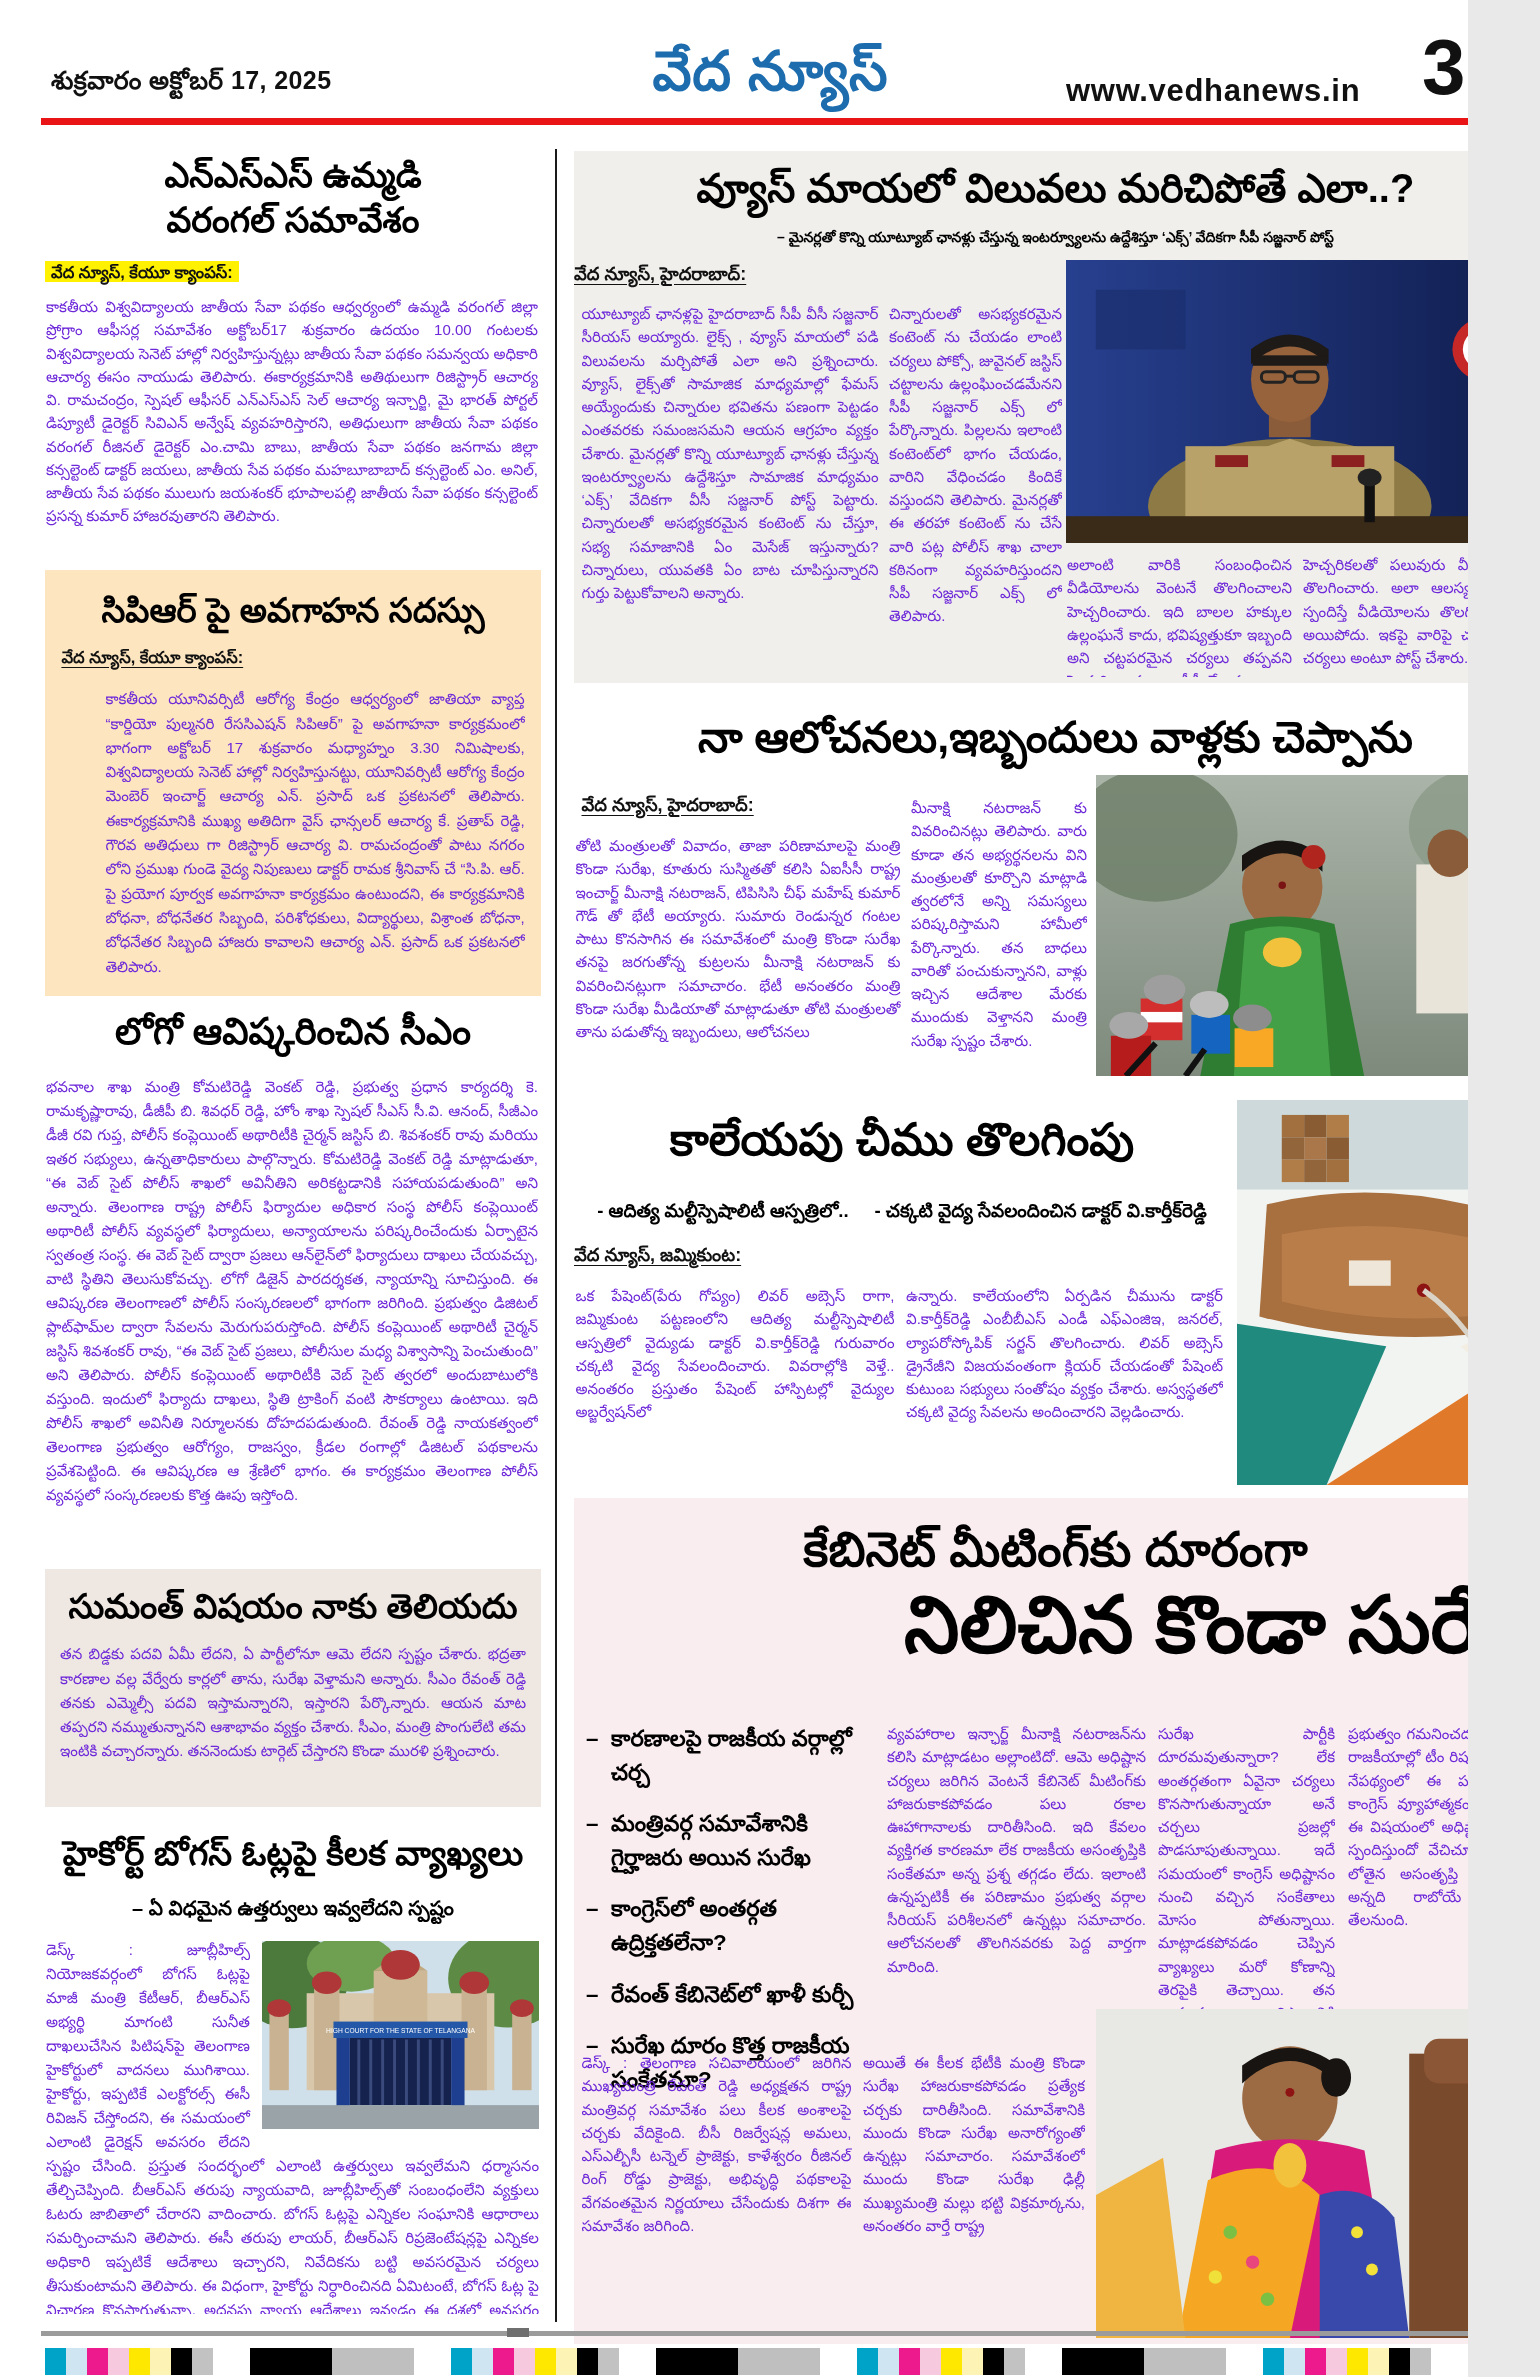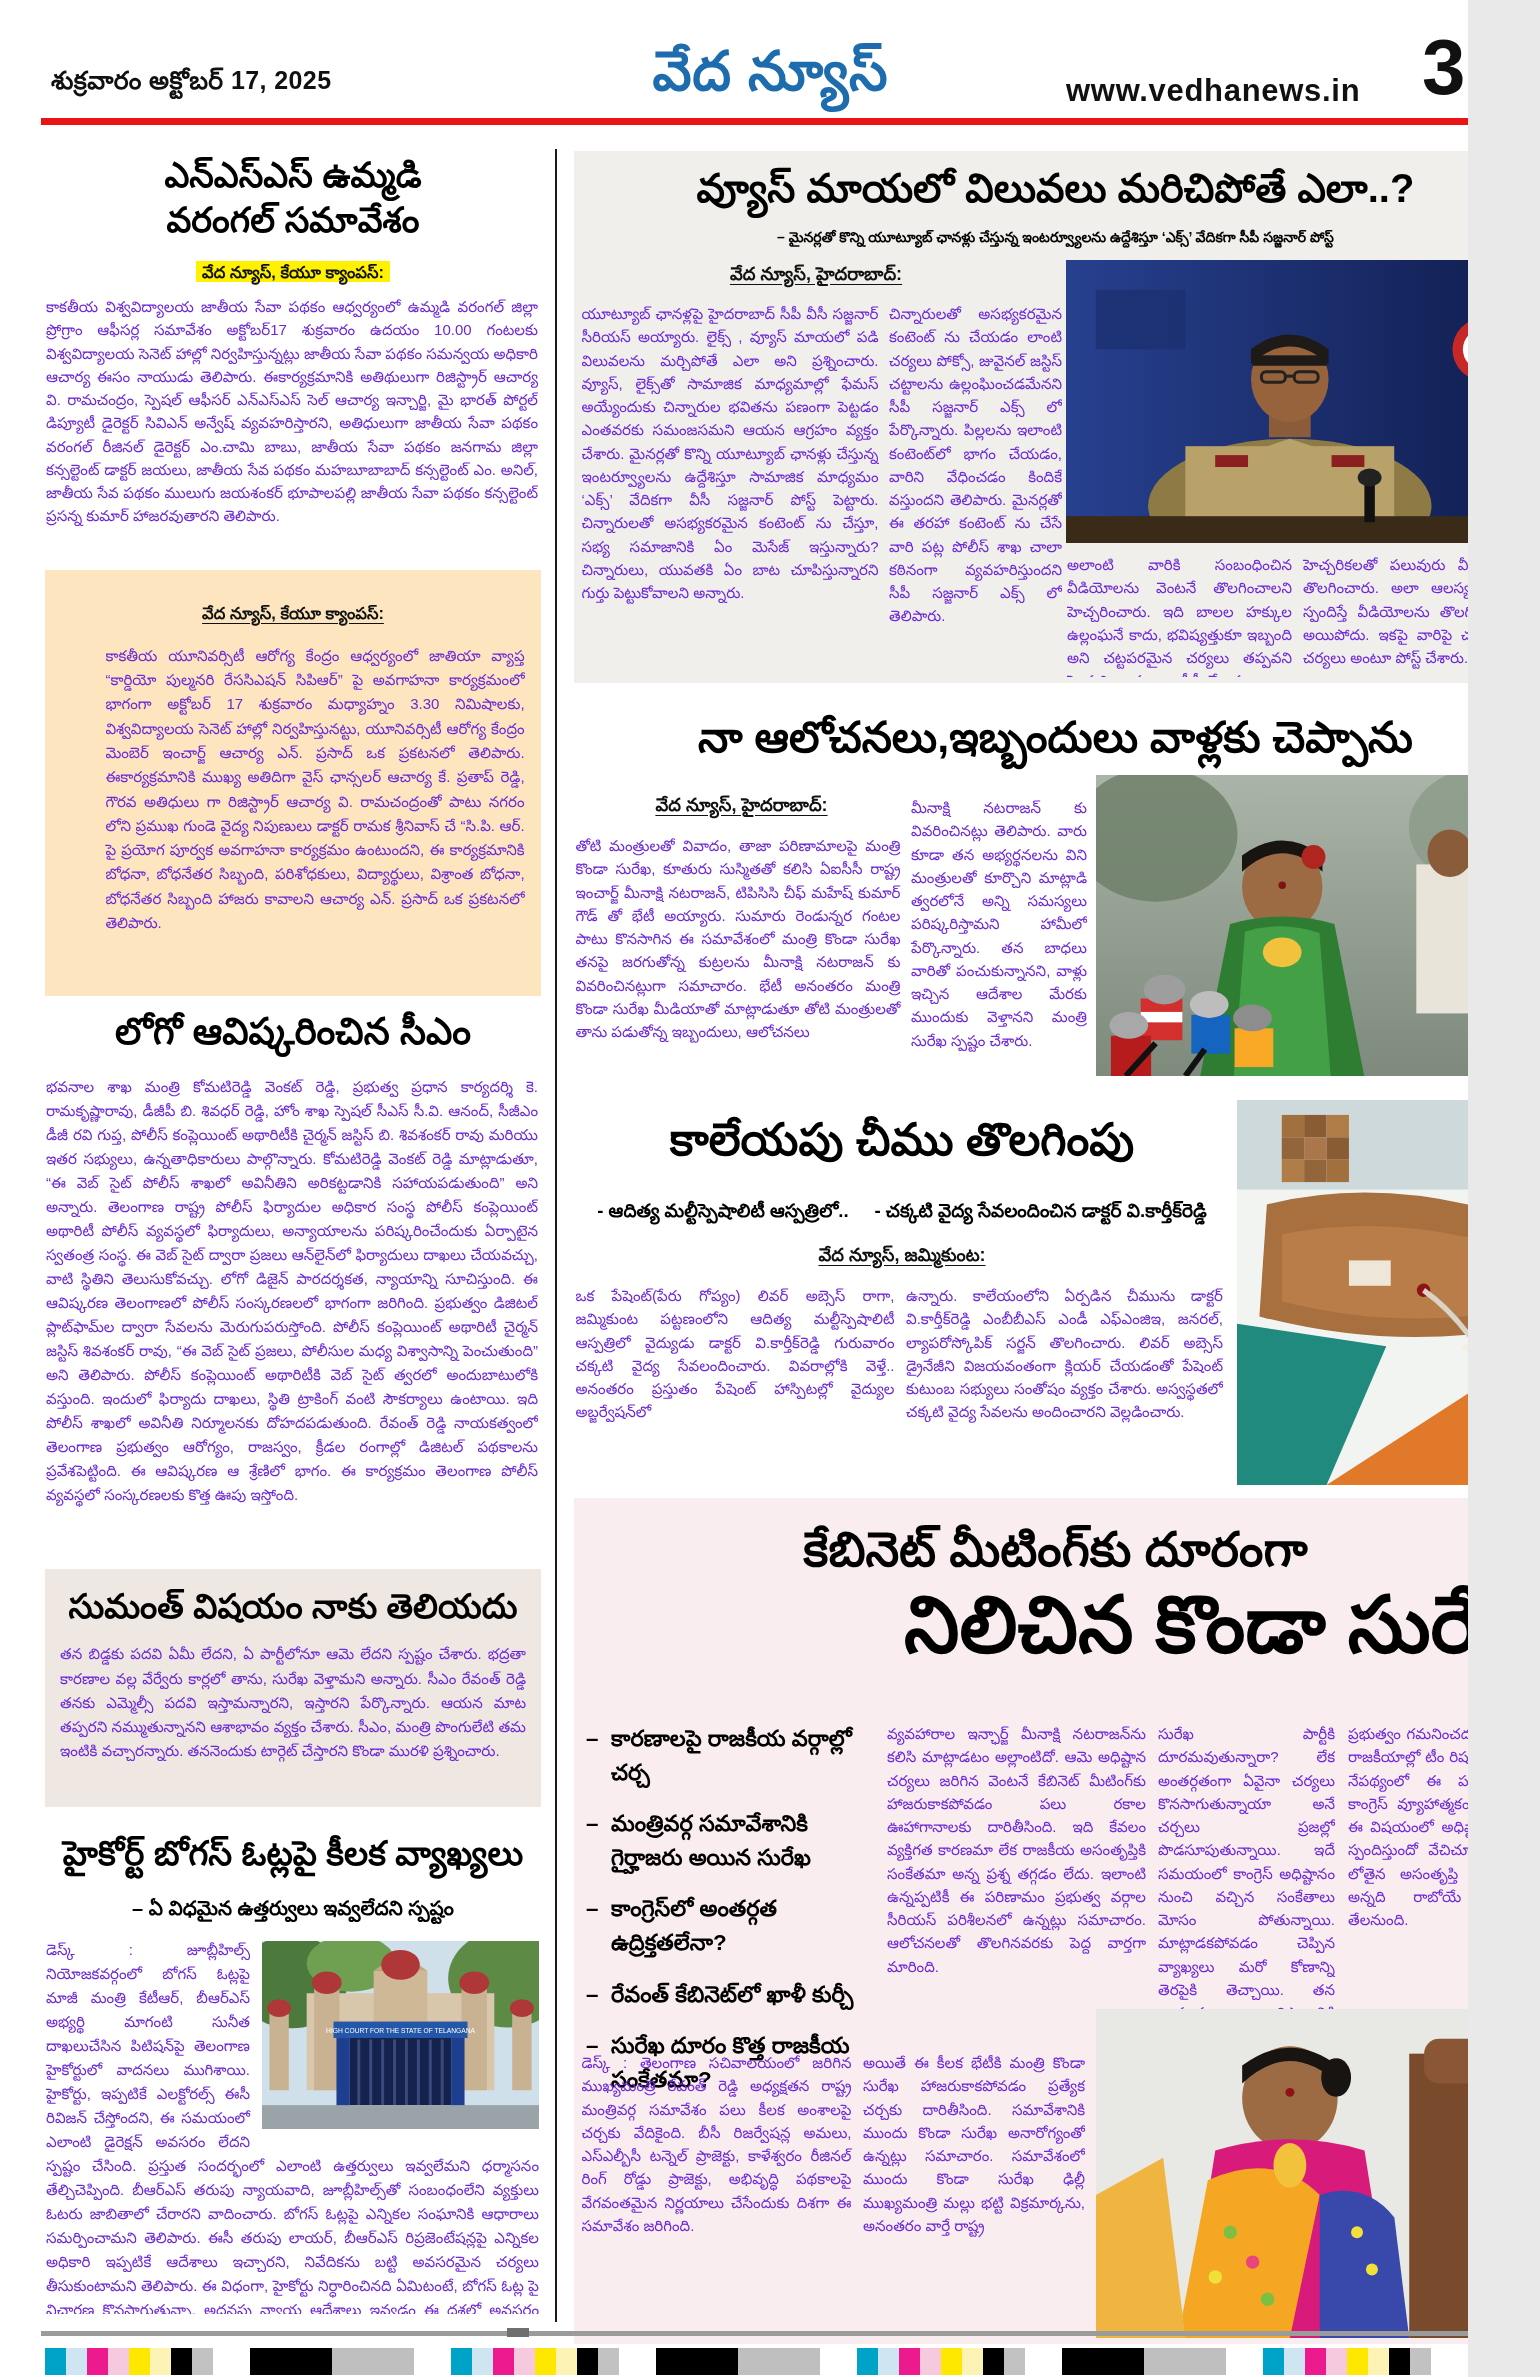--- a/index.html
+++ b/index.html
@@ -10,21 +10,21 @@
   .date{left:51px;top:66px;font-size:25px;font-weight:700;letter-spacing:0.4px;}
   .masthead{left:0;top:39px;width:1541px;text-align:center;font-size:55px;font-weight:800;
             color:#1c6cae;letter-spacing:0.7px;}
   .website{left:1066px;top:73px;font-size:31px;font-weight:600;letter-spacing:0.7px;}
   .pagenum{left:1422px;top:22.4px;font-size:78px;font-weight:700;}
   .red-rule{left:41px;top:118px;width:1459px;height:6.7px;background:#e81416;}
   .vdiv{left:555px;top:149px;width:2.2px;height:2173px;background:#1a1a1a;}
   
   .headline{font-weight:800;text-align:center;line-height:1.28;color:#000;}
   .subhead{font-weight:700;text-align:center;color:#000;}
-  .byline{font-weight:700;text-align:center;font-size:16.4px;}
+  .byline{font-weight:700;font-size:16.4px;}
   .byline u{text-decoration:underline;text-underline-offset:3.7px;}
   .bodytxt{font-size:15px;line-height:1.55;text-align:justify;overflow:hidden;color:#6d28d9;}
   .hl-yellow{background:#fff100;padding:1.5px 6px;}
   
   .a1-h{left:45px;top:153px;width:496px;font-size:35px;}
   .a1-by{left:45px;top:262px;width:496px;}
   .a1-body{left:46px;top:295px;width:492px;height:270px;}
   .a2-box{left:45px;top:570px;width:496px;height:426px;background:#fce5bf;box-sizing:border-box;padding:19.4px 16.4px;}
   .a2-box .headline{font-size:34px;}
   .a2-box .byline{margin-top:15px;}
@@ -99,20 +99,21 @@
   <div class="abs headline a1-h">
     <span>ఎన్ఎస్ఎస్ ఉమ్మడి</span><br>
     <span>వరంగల్ సమావేశం</span>
   </div>
   <div class="abs byline a1-by">
     <span class="hl-yellow">వేద న్యూస్, కేయూ క్యాంపస్:</span>
   </div>
   <div class="abs bodytxt a1-body">కాకతీయ విశ్వవిద్యాలయ జాతీయ సేవా పథకం ఆధ్వర్యంలో ఉమ్మడి వరంగల్ జిల్లా ప్రోగ్రాం ఆఫీసర్ల సమావేశం అక్టోబర్17 శుక్రవారం ఉదయం 10.00 గంటలకు విశ్వవిద్యాలయ సెనెట్ హాల్లో నిర్వహిస్తున్నట్లు జాతీయ సేవా పథకం సమన్వయ అధికారి ఆచార్య ఈసం నాయుడు తెలిపారు. ఈకార్యక్రమానికి అతిథులుగా రిజిస్ట్రార్ ఆచార్య వి. రామచంద్రం, స్పెషల్ ఆఫీసర్ ఎన్ఎస్ఎస్ సెల్ ఆచార్య ఇన్చార్జి, మై భారత్ పోర్టల్ డిప్యూటీ డైరెక్టర్ సివిఎన్ అన్వేష్ వ్యవహరిస్తారని, అతిధులుగా జాతీయ సేవా పథకం వరంగల్ రీజినల్ డైరెక్టర్ ఎం.చామి బాబు, జాతీయ సేవా పథకం జనగామ జిల్లా కన్సల్టెంట్ డాక్టర్ జయలు, జాతీయ సేవ పథకం మహబూబాబాద్ కన్సల్టెంట్ ఎం. అనిల్, జాతీయ సేవ పథకం ములుగు జయశంకర్ భూపాలపల్లి జాతీయ సేవా పథకం కన్సల్టెంట్ ప్రసన్న కుమార్ హాజరవుతారని తెలిపారు.</div>
 
   <div class="abs a2-box">
+    <div class="headline">సిపిఆర్ పై అవగాహన సదస్సు</div>
     <div class="byline"><u>వేద న్యూస్, కేయూ క్యాంపస్:</u></div>
     <div class="bodytxt">కాకతీయ యూనివర్సిటీ ఆరోగ్య కేంద్రం ఆధ్వర్యంలో జాతియా వ్యాప్త “కార్డియో పుల్మనరి రేససిఎషన్ సిపిఆర్” పై అవగాహనా కార్యక్రమంలో భాగంగా అక్టోబర్ 17 శుక్రవారం మధ్యాహ్నం 3.30 నిమిషాలకు, విశ్వవిద్యాలయ సెనెట్ హాల్లో నిర్వహిస్తునట్టు, యూనివర్సిటీ ఆరోగ్య కేంద్రం మెంబెర్ ఇంచార్జ్ ఆచార్య ఎన్. ప్రసాద్ ఒక ప్రకటనలో తెలిపారు. ఈకార్యక్రమానికి ముఖ్య అతిదిగా వైస్ ఛాన్సలర్ ఆచార్య కే. ప్రతాప్ రెడ్డి, గౌరవ అతిధులు గా రిజిస్ట్రార్ ఆచార్య వి. రామచంద్రంతో పాటు నగరం లోని ప్రముఖ గుండె వైద్య నిపుణులు డాక్టర్ రామక శ్రీనివాస్ చే “సి.పి. ఆర్. పై ప్రయోగ పూర్వక అవగాహనా కార్యక్రమం ఉంటుందని, ఈ కార్యక్రమానికి బోధనా, బోధనేతర సిబ్బంది, పరిశోధకులు, విద్యార్థులు, విశ్రాంత బోధనా, బోధనేతర సిబ్బంది హాజరు కావాలని ఆచార్య ఎన్. ప్రసాద్ ఒక ప్రకటనలో తెలిపారు.</div>
   </div>
 
   <div class="abs headline a3-h">లోగో ఆవిష్కరించిన సీఎం</div>
   <div class="abs bodytxt a3-body">భవనాల శాఖ మంత్రి కోమటిరెడ్డి వెంకట్ రెడ్డి, ప్రభుత్వ ప్రధాన కార్యదర్శి కె. రామకృష్ణారావు, డీజీపీ బి. శివధర్ రెడ్డి, హోం శాఖ స్పెషల్ సీఎస్ సీ.వి. ఆనంద్, సీజీఎం డీజీ రవి గుప్త, పోలీస్ కంప్లెయింట్ అథారిటీకి చైర్మన్ జస్టిస్ బి. శివశంకర్ రావు మరియు ఇతర సభ్యులు, ఉన్నతాధికారులు పాల్గొన్నారు. కోమటిరెడ్డి వెంకట్ రెడ్డి మాట్లాడుతూ, “ఈ వెబ్ సైట్ పోలీస్ శాఖలో అవినీతిని అరికట్టడానికి సహాయపడుతుంది” అని అన్నారు. తెలంగాణ రాష్ట్ర పోలీస్ ఫిర్యాదుల అధికార సంస్థ పోలీస్ కంప్లెయింట్ అథారిటీ పోలీస్ వ్యవస్థలో ఫిర్యాదులు, అన్యాయాలను పరిష్కరించేందుకు ఏర్పాటైన స్వతంత్ర సంస్థ. ఈ వెబ్ సైట్ ద్వారా ప్రజలు ఆన్‌లైన్‌లో ఫిర్యాదులు దాఖలు చేయవచ్చు, వాటి స్థితిని తెలుసుకోవచ్చు. లోగో డిజైన్ పారదర్శకత, న్యాయాన్ని సూచిస్తుంది. ఈ ఆవిష్కరణ తెలంగాణలో పోలీస్ సంస్కరణలలో భాగంగా జరిగింది. ప్రభుత్వం డిజిటల్ ప్లాట్‌ఫామ్‌ల ద్వారా సేవలను మెరుగుపరుస్తోంది. పోలీస్ కంప్లెయింట్ అథారిటీ చైర్మన్ జస్టిస్ శివశంకర్ రావు, “ఈ వెబ్ సైట్ ప్రజలు, పోలీసుల మధ్య విశ్వాసాన్ని పెంచుతుంది” అని తెలిపారు. పోలీస్ కంప్లెయింట్ అథారిటీకి వెబ్ సైట్ త్వరలో అందుబాటులోకి వస్తుంది. ఇందులో ఫిర్యాదు దాఖలు, స్థితి ట్రాకింగ్ వంటి సౌకర్యాలు ఉంటాయి. ఇది పోలీస్ శాఖలో అవినీతి నిర్మూలనకు దోహదపడుతుంది. రేవంత్ రెడ్డి నాయకత్వంలో తెలంగాణ ప్రభుత్వం ఆరోగ్యం, రాజస్వం, క్రీడల రంగాల్లో డిజిటల్ పథకాలను ప్రవేశపెట్టింది. ఈ ఆవిష్కరణ ఆ శ్రేణిలో భాగం. ఈ కార్యక్రమం తెలంగాణ పోలీస్ వ్యవస్థలో సంస్కరణలకు కొత్త ఊపు ఇస్తోంది.</div>
 
   <div class="abs a4-box">
     <div class="headline">సుమంత్ విషయం నాకు తెలియదు</div>
     <div class="bodytxt">తన బిడ్డకు పదవి ఏమీ లేదని, ఏ పార్టీలోనూ ఆమె లేదని స్పష్టం చేశారు. భద్రతా కారణాల వల్ల వేర్వేరు కార్లలో తాను, సురేఖ వెళ్తామని అన్నారు. సీఎం రేవంత్ రెడ్డి తనకు ఎమ్మెల్సీ పదవి ఇస్తామన్నారని, ఇస్తారని పేర్కొన్నారు. ఆయన మాట తప్పరని నమ్ముతున్నానని ఆశాభావం వ్యక్తం చేశారు. సీఎం, మంత్రి పొంగులేటి తమ ఇంటికి వచ్చారన్నారు. తననెందుకు టార్గెట్ చేస్తారని కొండా మురళి ప్రశ్నించారు.</div>

